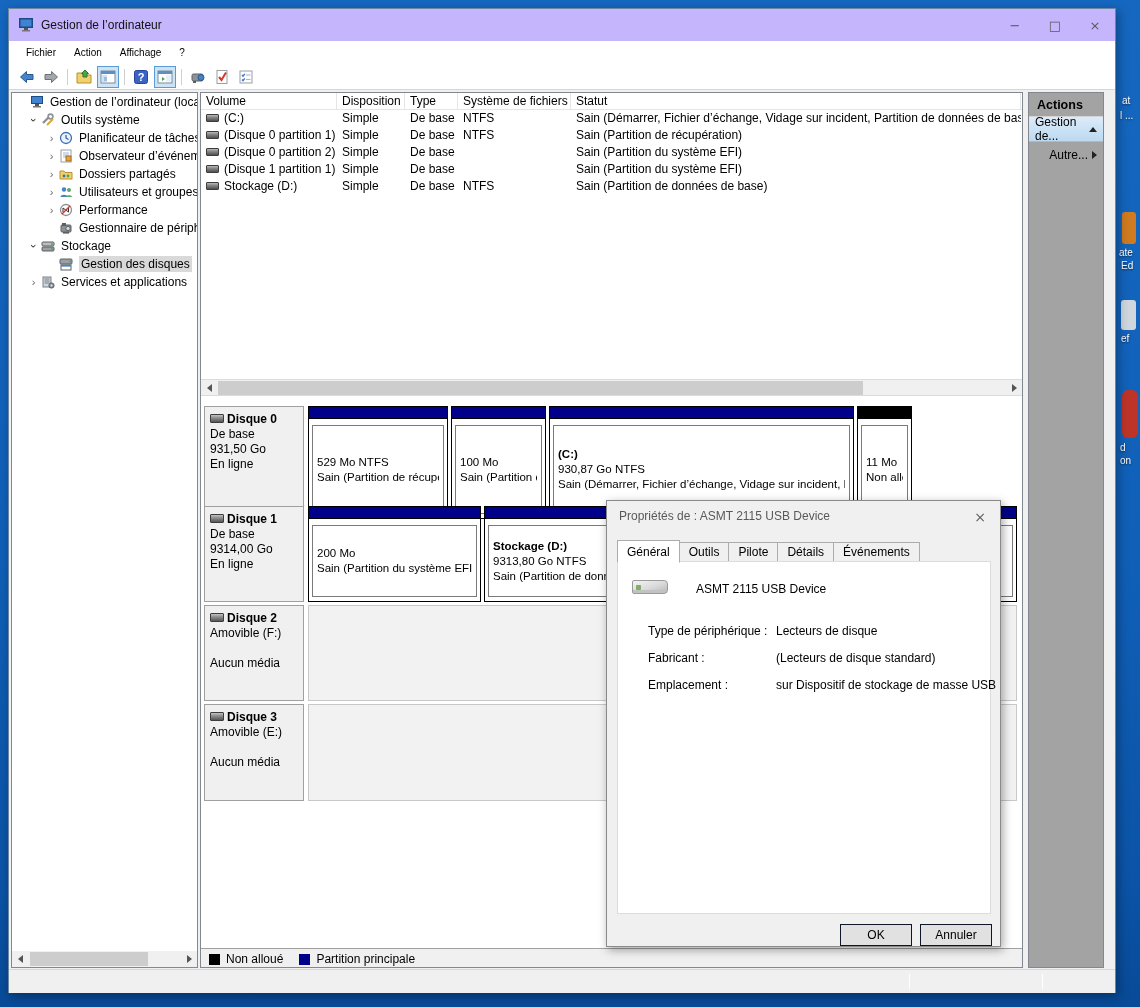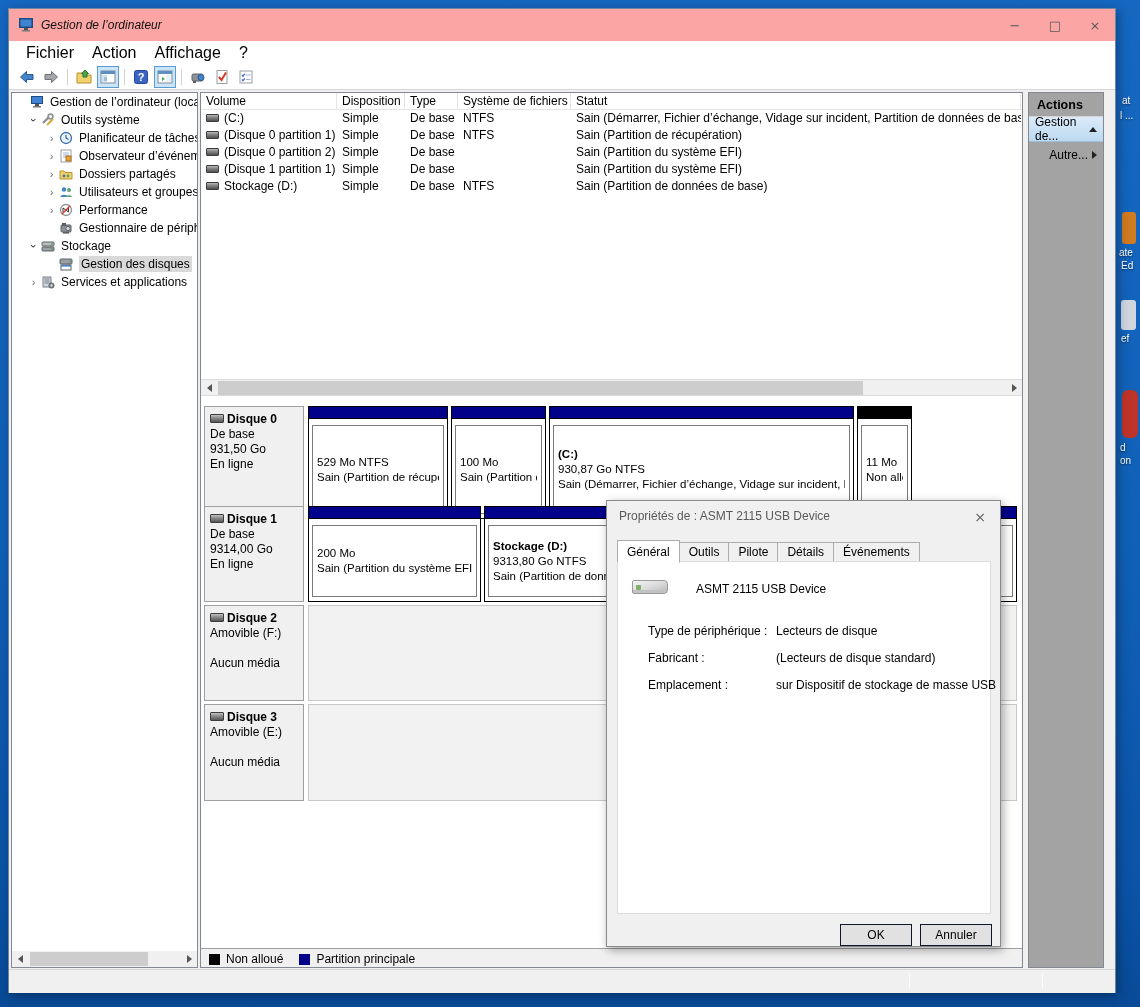--- a/index.html
+++ b/index.html
@@ -7,29 +7,29 @@
   body { font-family:"Liberation Sans", sans-serif; font-size:12px; color:#000; }
 
   .desktop { position:absolute; left:0; top:0; width:1140px; height:1007px;
     background:linear-gradient(180deg,#1567c0 0%,#1060b8 55%,#0b53a6 88%,#084a97 100%); overflow:hidden; }
   .frag { position:absolute; color:#fff; font-size:10px; text-shadow:0 1px 2px rgba(0,0,0,.6); white-space:nowrap; }
   .blob { position:absolute; border-radius:3px; }
 
   
   .window { position:absolute; left:8px; top:8px; width:1108px; height:985px;
     background:#f0f0f0; border:1px solid #6d87a3; box-shadow:2px 3px 10px rgba(0,0,0,.35); }
-  .titlebar { position:absolute; left:0; top:0; width:100%; height:32px; background:#fca5a5;font-style:italic; }
+  .titlebar { position:absolute; left:0; top:0; width:100%; height:32px; background:#c4b5fd; }
   .titlebar .appicon { position:absolute; left:9px; top:8px; }
   .titlebar .title { position:absolute; left:32px; top:9px; font-size:12px; color:#111; }
   .winbtns { position:absolute; right:0; top:0; height:32px; display:flex; }
   .winbtn { width:40px; height:32px; display:flex; align-items:center; justify-content:center;
     color:#5a5a5a; font-size:13px; font-family:"DejaVu Sans",sans-serif; }
 
   .menubar { position:absolute; left:0; top:32px; width:100%; height:23px; background:#fff; display:flex; align-items:center; padding-left:8px; }
-  .menuitem { padding:3px 9px; font-size:16px; }
+  .menuitem { padding:3px 9px; font-size:10px; }
 
   .toolbar { position:absolute; left:0; top:55px; width:100%; height:26px; background:#fff;
     border-bottom:1px solid #d7d7d7; display:flex; align-items:center; padding-left:6px; }
   .tbtn { width:22px; height:22px; display:flex; align-items:center; justify-content:center; margin:0 1px; border:1px solid transparent; }
   .tbtn.sel { background:#cce4f7; border:1px solid #5b9bd5; }
   .tsep { width:1px; height:16px; background:#d0d0d0; margin:0 4px; }
 
   
   .tree-panel { position:absolute; left:2px; top:83px; width:187px; height:876px;
     background:#fff; border:1px solid #828790; overflow:hidden; }

